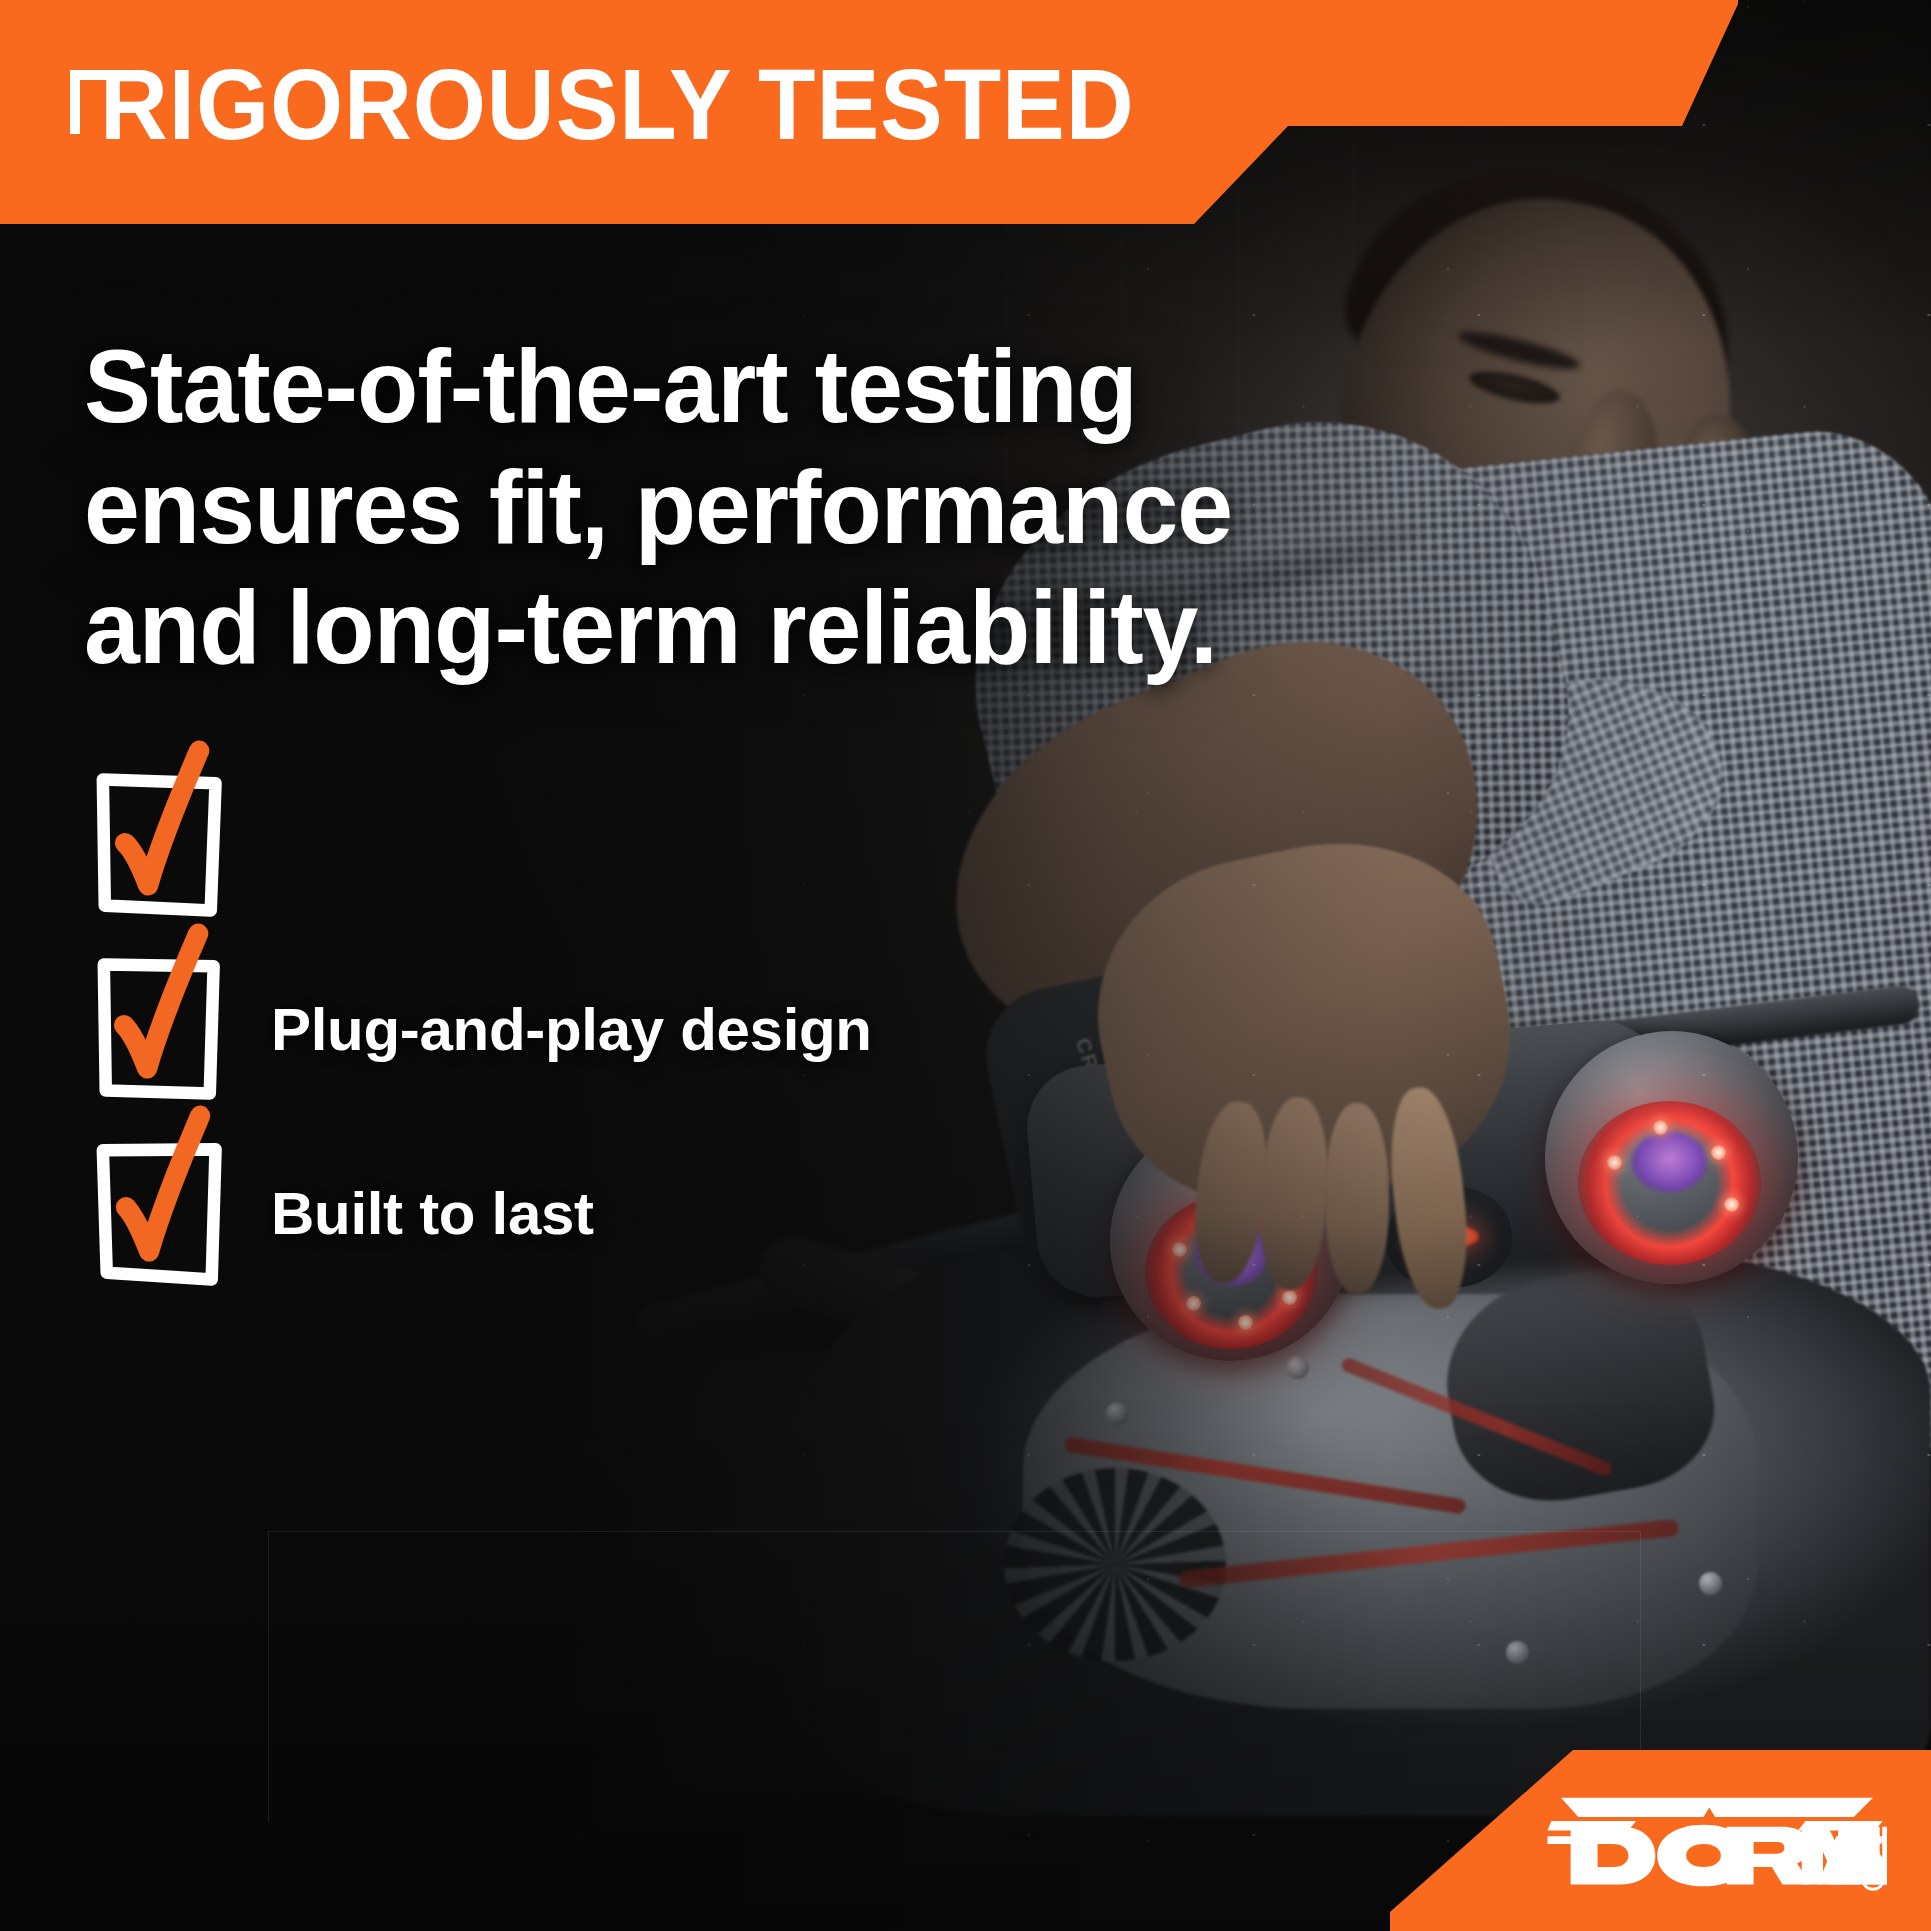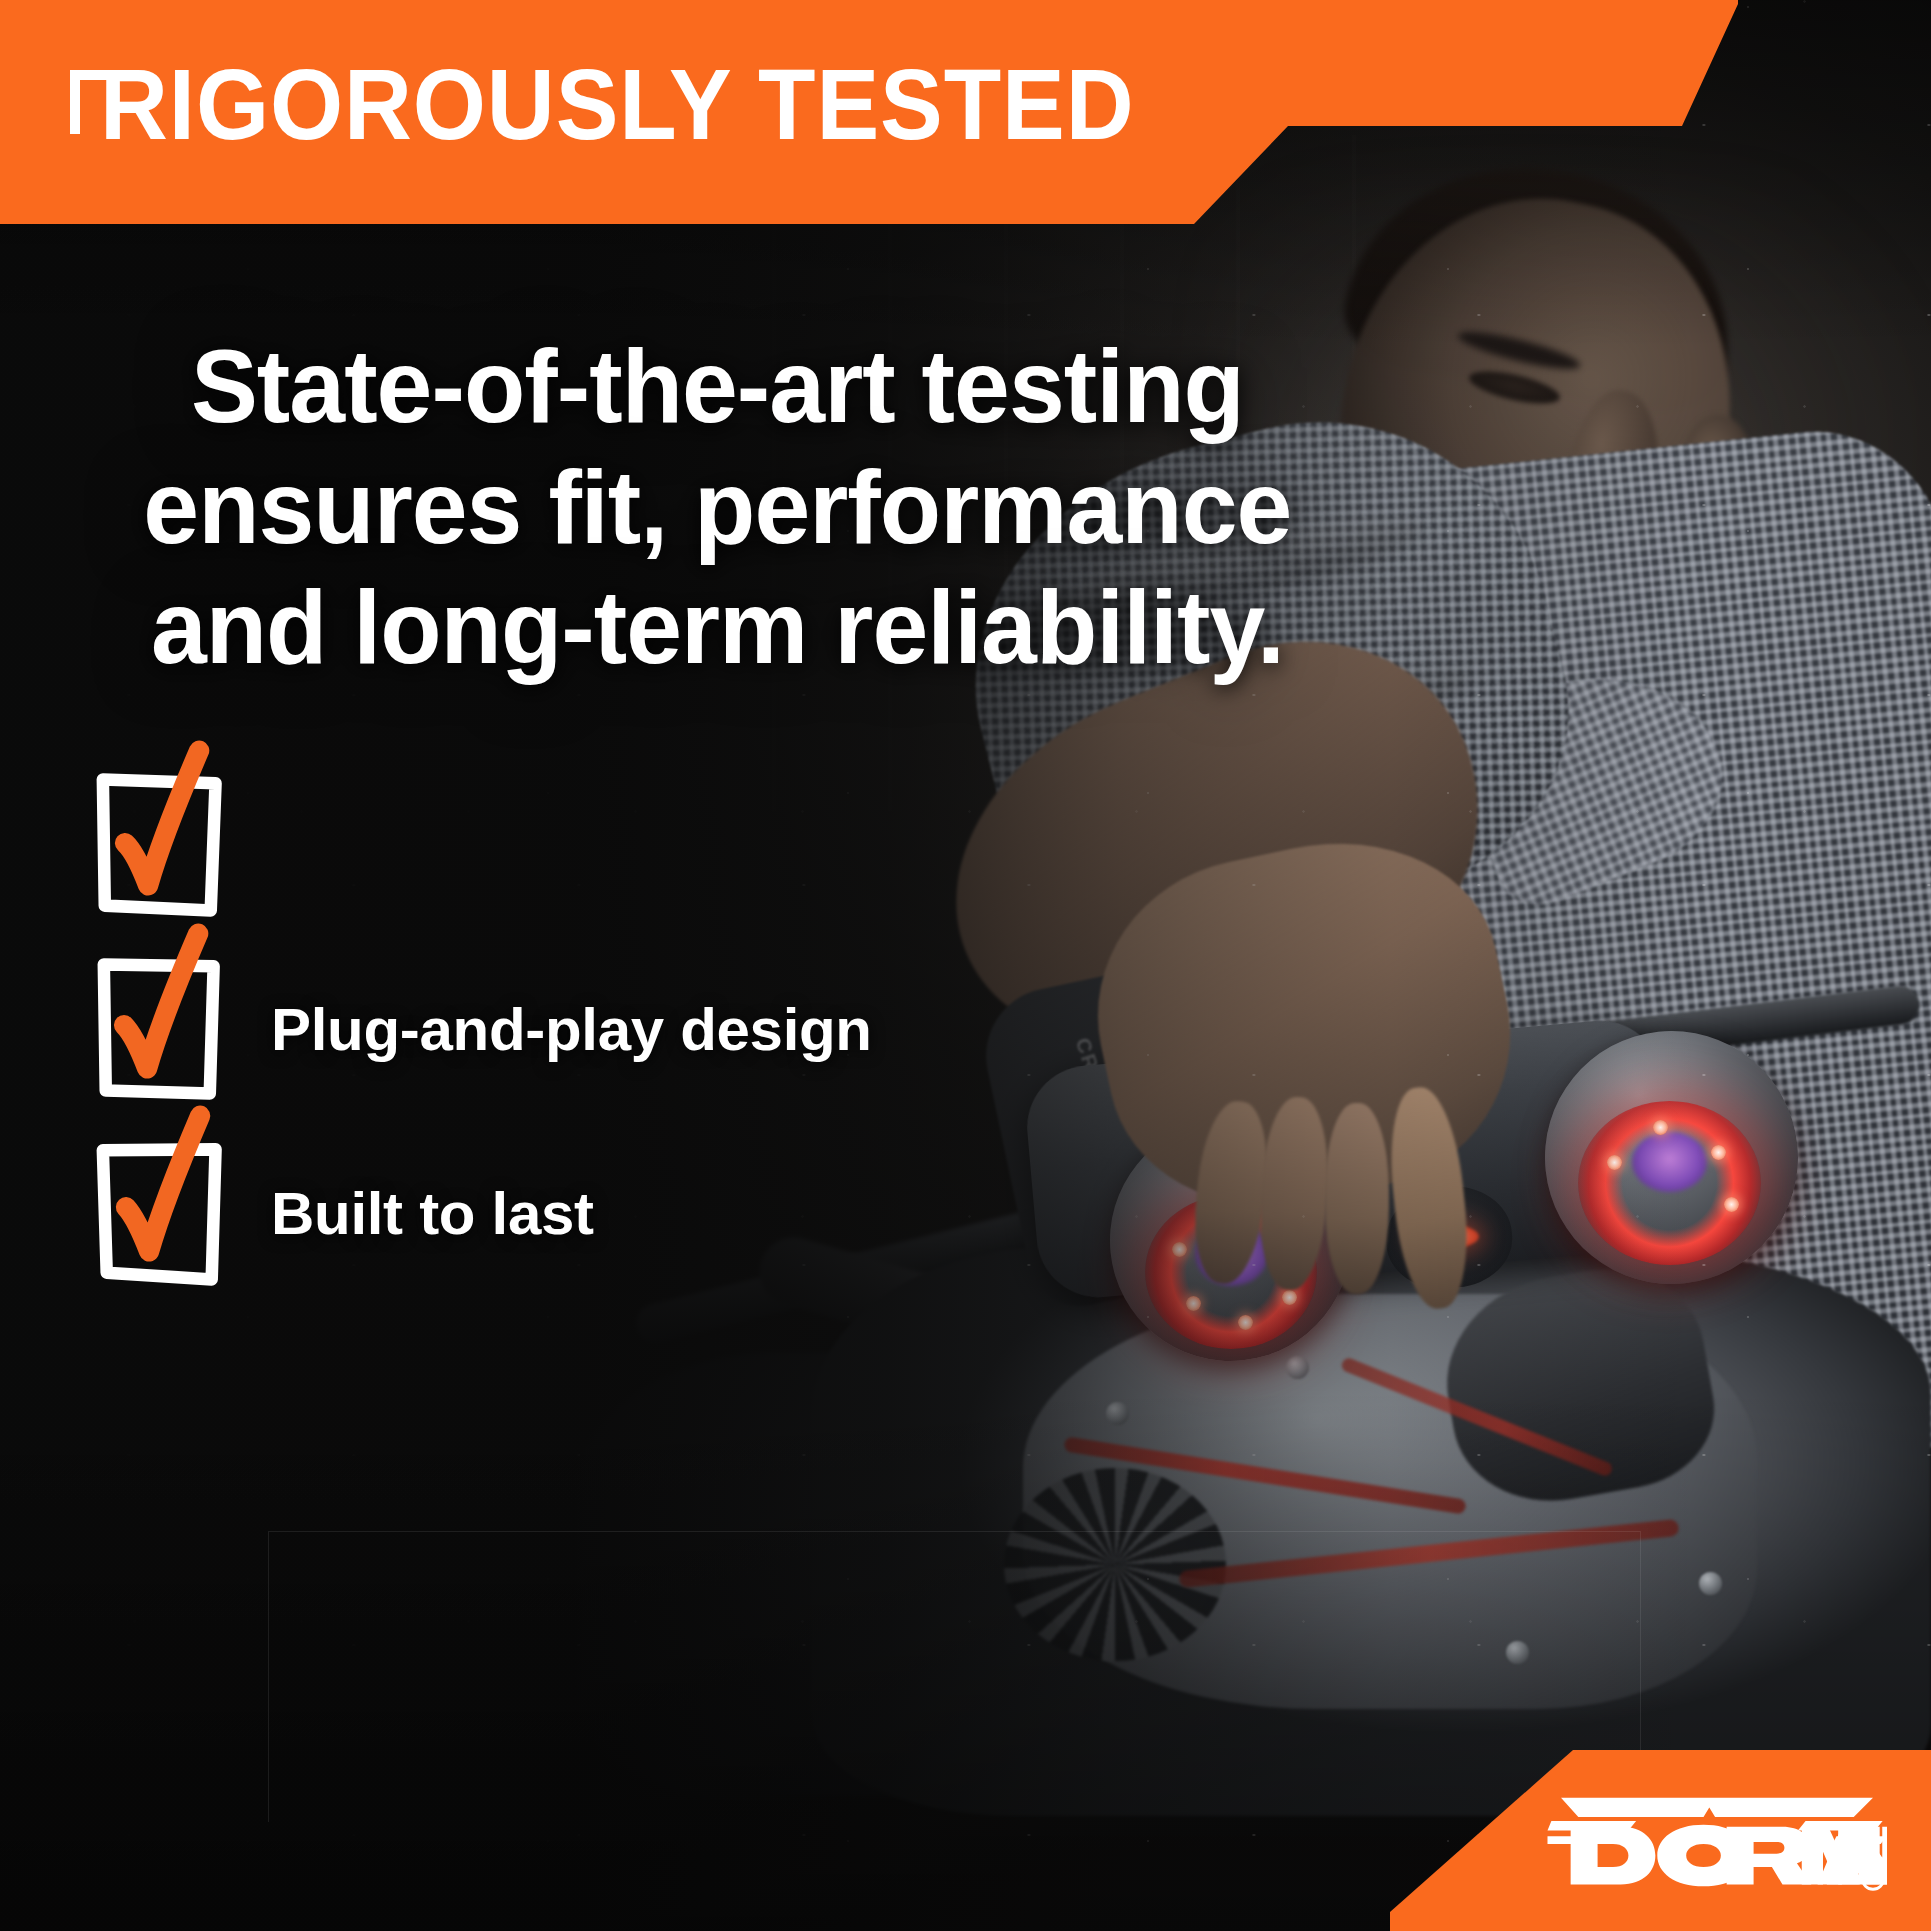--- a/index.html
+++ b/index.html
@@ -11,21 +11,20 @@
   body {
     font-family: "Liberation Sans", "DejaVu Sans", sans-serif;
   }
 
   .poster {
     position: relative;
     width: 1931px;
     height: 1931px;
     overflow: hidden;
     background: #be185d;
-    text-align: center;
   }
 
   
   .photo {
     position: absolute;
     inset: 0;
     background: #121212;
     overflow: hidden;
   }
   .photo-layer { position: absolute; }
@@ -423,21 +422,21 @@
     letter-spacing: 1px;
     line-height: 1.0;
     white-space: nowrap;
     transform: scaleX(.94);
     transform-origin: left center;
   }
 
   
   .headline {
     position: absolute;
-    left: 93px; top: 326px;
+    left: 84px; top: 326px;
     width: 1294px;
     color: #ffffff;
     font-size: 104px;
     font-weight: 700;
     line-height: 1.16;
     letter-spacing: -1px;
     text-shadow: 0 2.9px 21px rgba(0,0,0,.85), 0 0 58px rgba(0,0,0,.6);
   }
   .headline .hl-line { display: block; transform: scaleX(.965); transform-origin: left center; }
 

